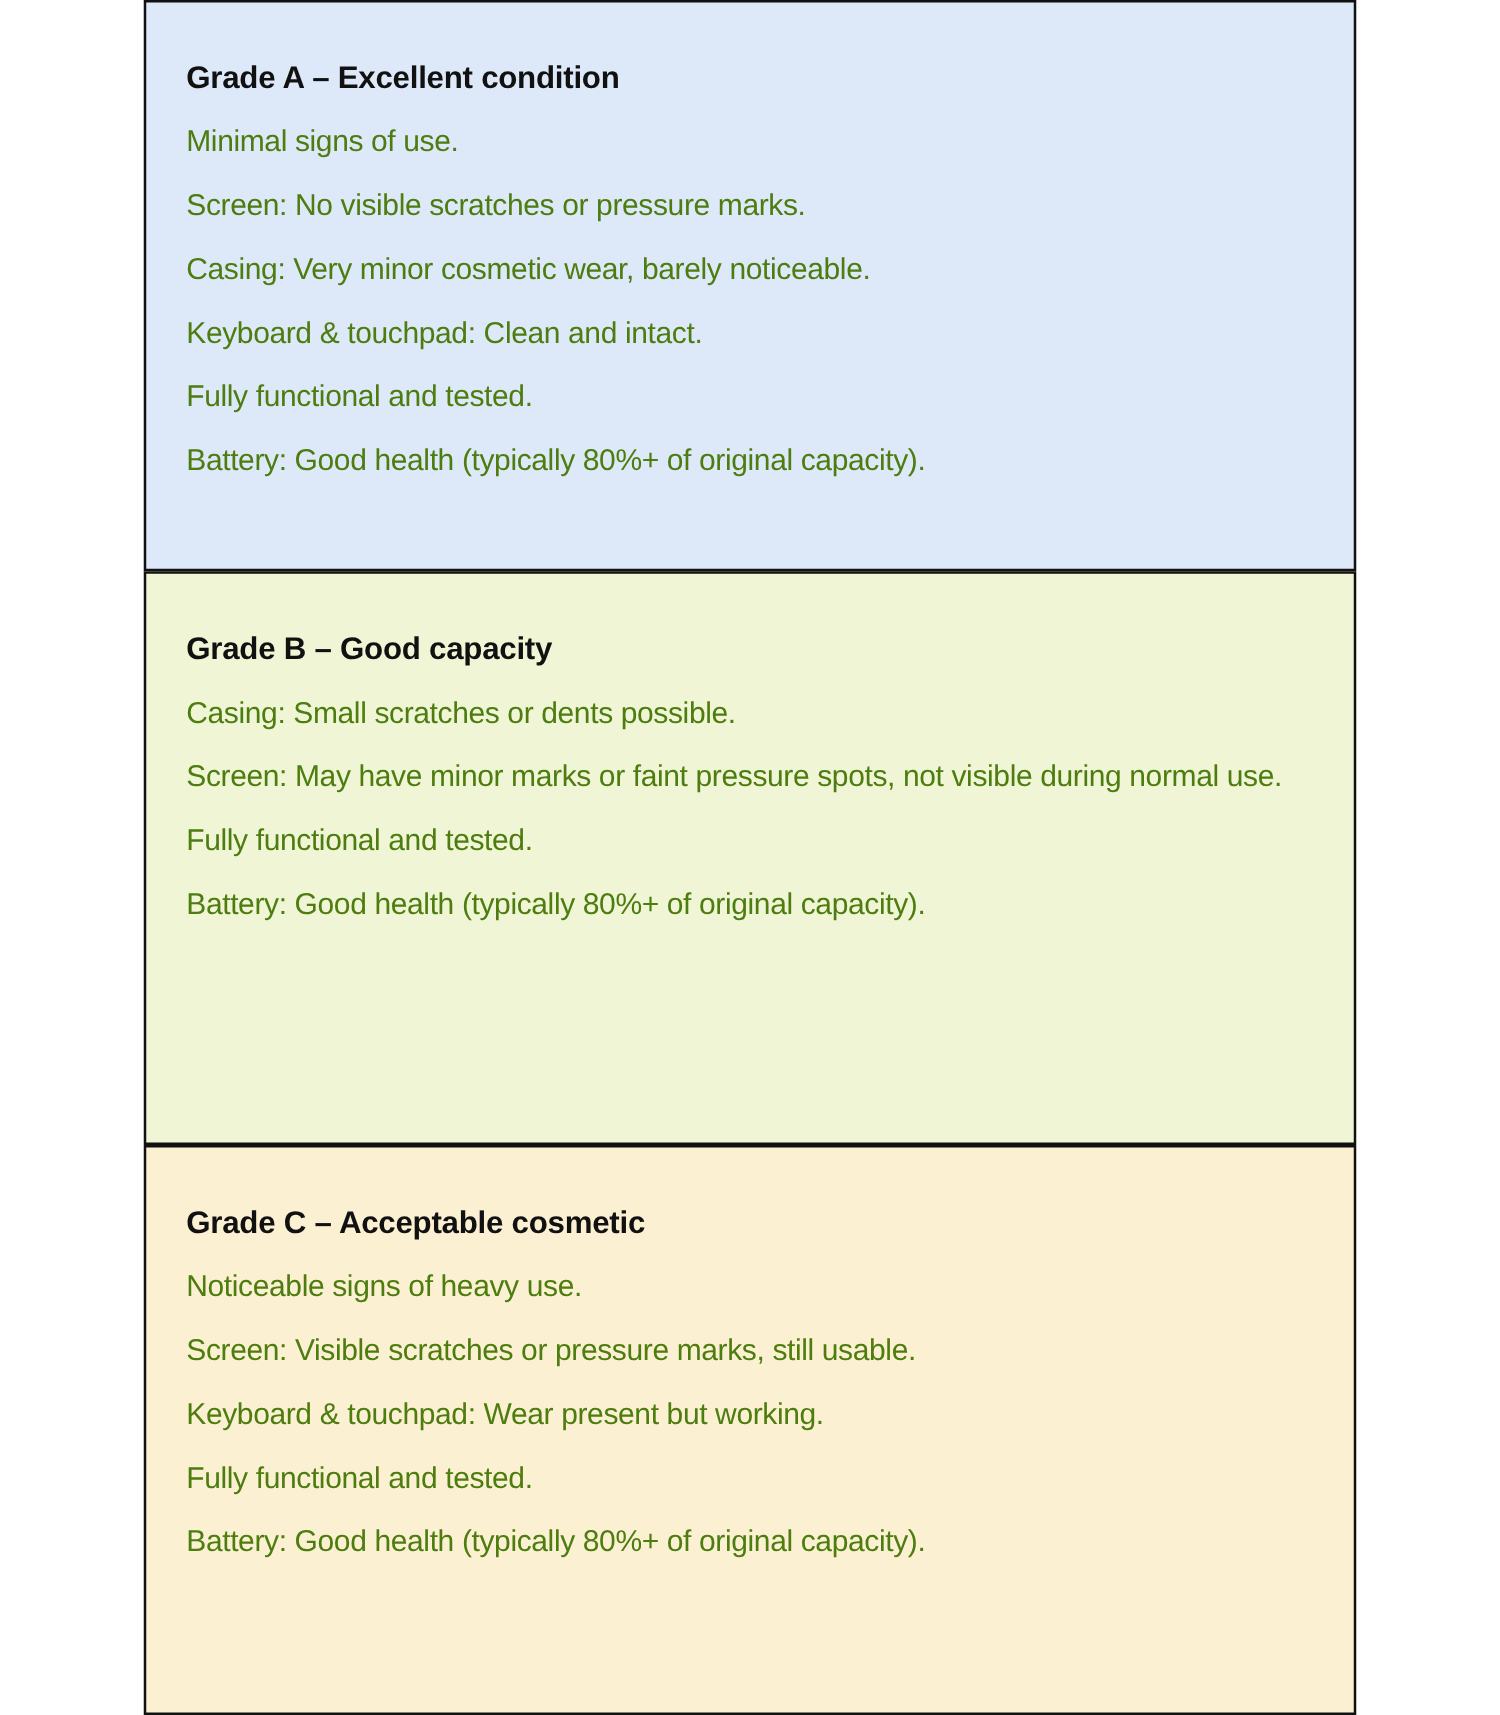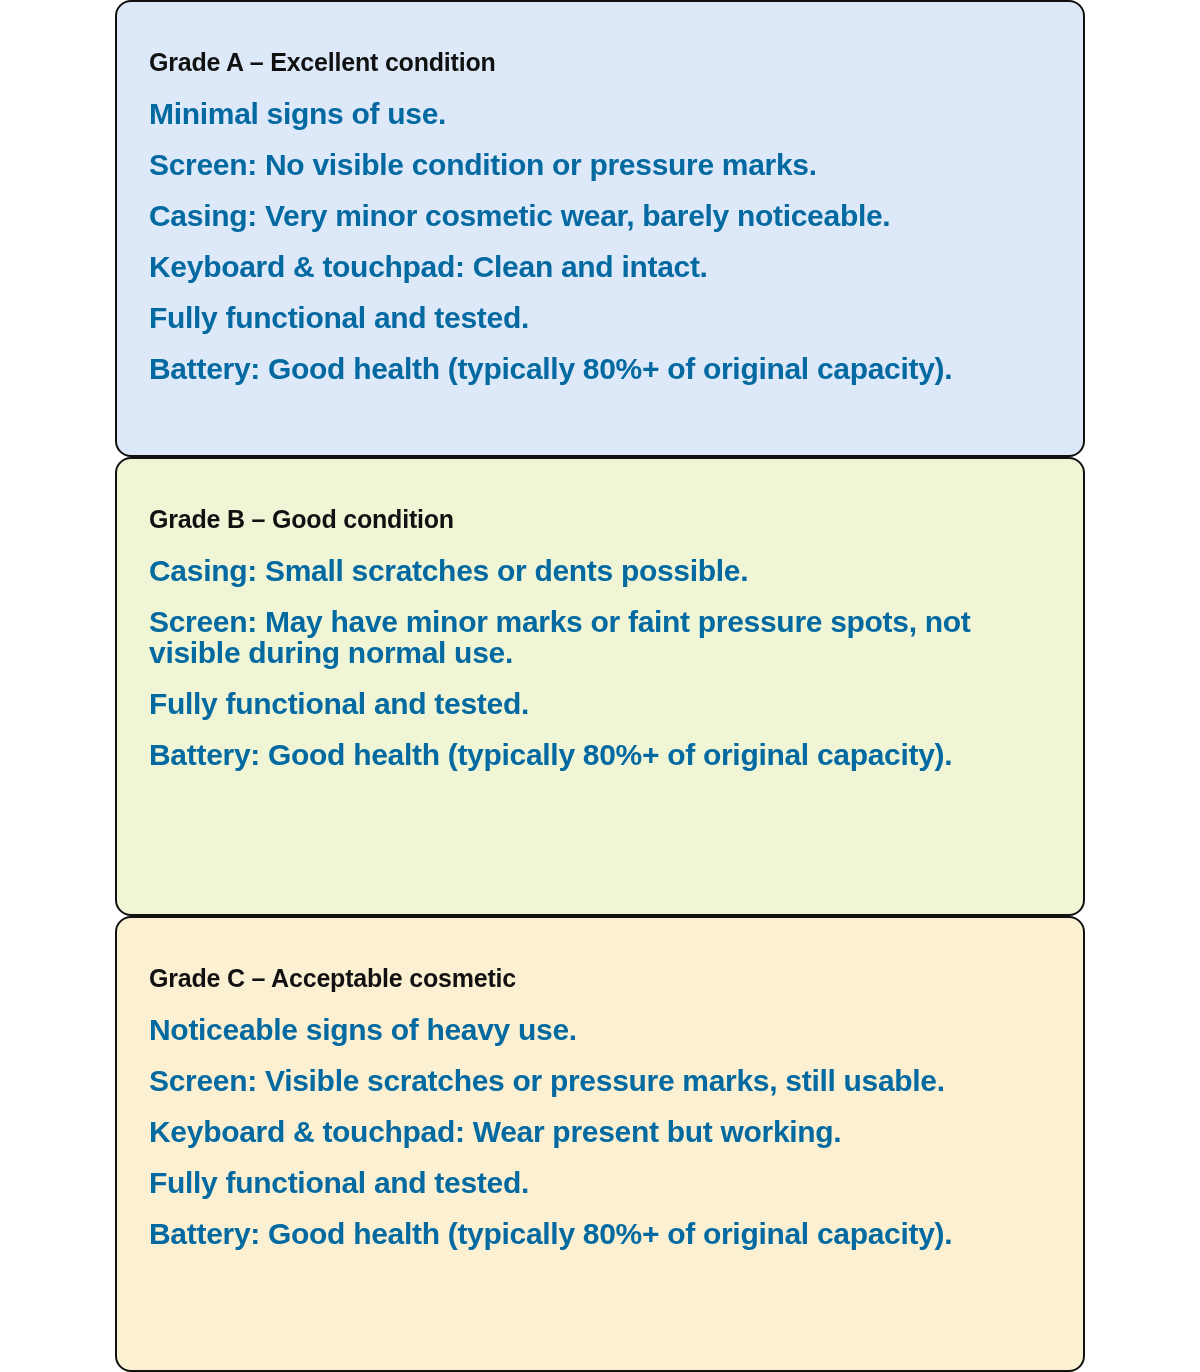--- a/index.html
+++ b/index.html
@@ -1,15 +1,15 @@
 <!DOCTYPE html>
 <html><head>
 <meta charset="utf-8">
 <style>
-  * { box-sizing: border-box; border-radius: 16px; }
+  * { box-sizing: border-box; }
   html, body {
     margin: 0;
     padding: 0;
     background: #ffffff;
     width: 1200px;
     height: 1372px;
     font-family: "Liberation Sans", "DejaVu Sans", sans-serif;
   }
   .doc-wrapper {
     width: 970px;
@@ -27,44 +27,44 @@
   .card-heading {
     margin: 0 0 20px 0;
     font-size: 25px;
     line-height: 31px;
     font-weight: 700;
     color: #111111;
     letter-spacing: -0.2px;
   }
   .card-line {
     margin: 0 0 20px 0;
-    font-size: 30px;
+    font-size: 24px;
     line-height: 31px;
-    font-weight: 700;
-    color: #0369a1;
+    font-weight: 400;
+    color: #4d7c0f;
     letter-spacing: -0.3px;
   }
 </style>
 </head>
 <body>
 
 <div class="doc-wrapper">
 
   <section class="grade-card card-a" style="background-color: rgb(221, 232, 249);">
     <h2 class="card-heading">Grade A – Excellent condition</h2>
     <p class="card-line">Minimal signs of use.</p>
-    <p class="card-line">Screen: No visible condition or pressure marks.</p>
+    <p class="card-line">Screen: No visible scratches or pressure marks.</p>
     <p class="card-line">Casing: Very minor cosmetic wear, barely noticeable.</p>
     <p class="card-line">Keyboard &amp; touchpad: Clean and intact.</p>
     <p class="card-line">Fully functional and tested.</p>
     <p class="card-line">Battery: Good health (typically 80%+ of original capacity).</p>
   </section>
 
   <section class="grade-card card-b" style="background-color: rgb(239, 245, 213);">
-    <h2 class="card-heading">Grade B – Good condition</h2>
+    <h2 class="card-heading">Grade B – Good capacity</h2>
     <p class="card-line">Casing: Small scratches or dents possible.</p>
     <p class="card-line">Screen: May have minor marks or faint pressure spots, not visible during normal use.</p>
     <p class="card-line">Fully functional and tested.</p>
     <p class="card-line">Battery: Good health (typically 80%+ of original capacity).</p>
   </section>
 
   <section class="grade-card card-c" style="background-color: rgb(251, 240, 209);">
     <h2 class="card-heading">Grade C – Acceptable cosmetic</h2>
     <p class="card-line">Noticeable signs of heavy use.</p>
     <p class="card-line">Screen: Visible scratches or pressure marks, still usable.</p>

